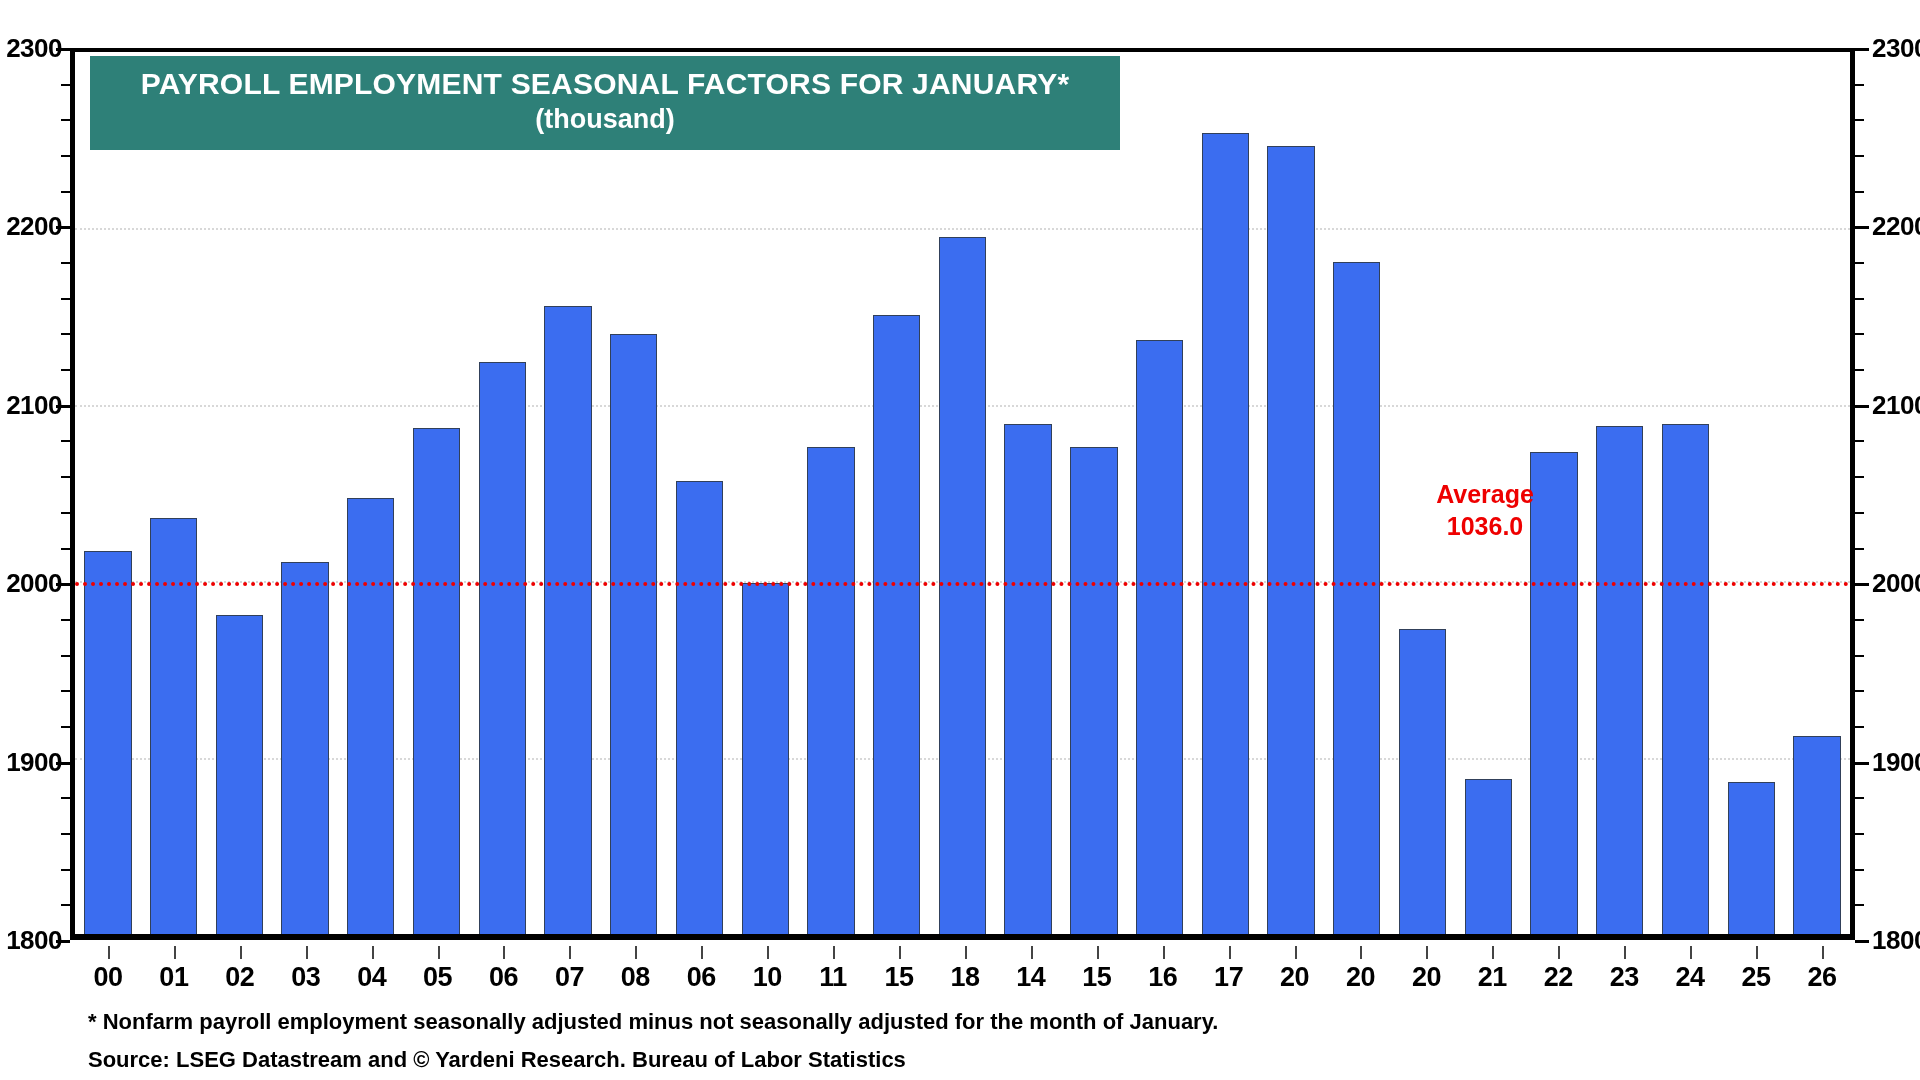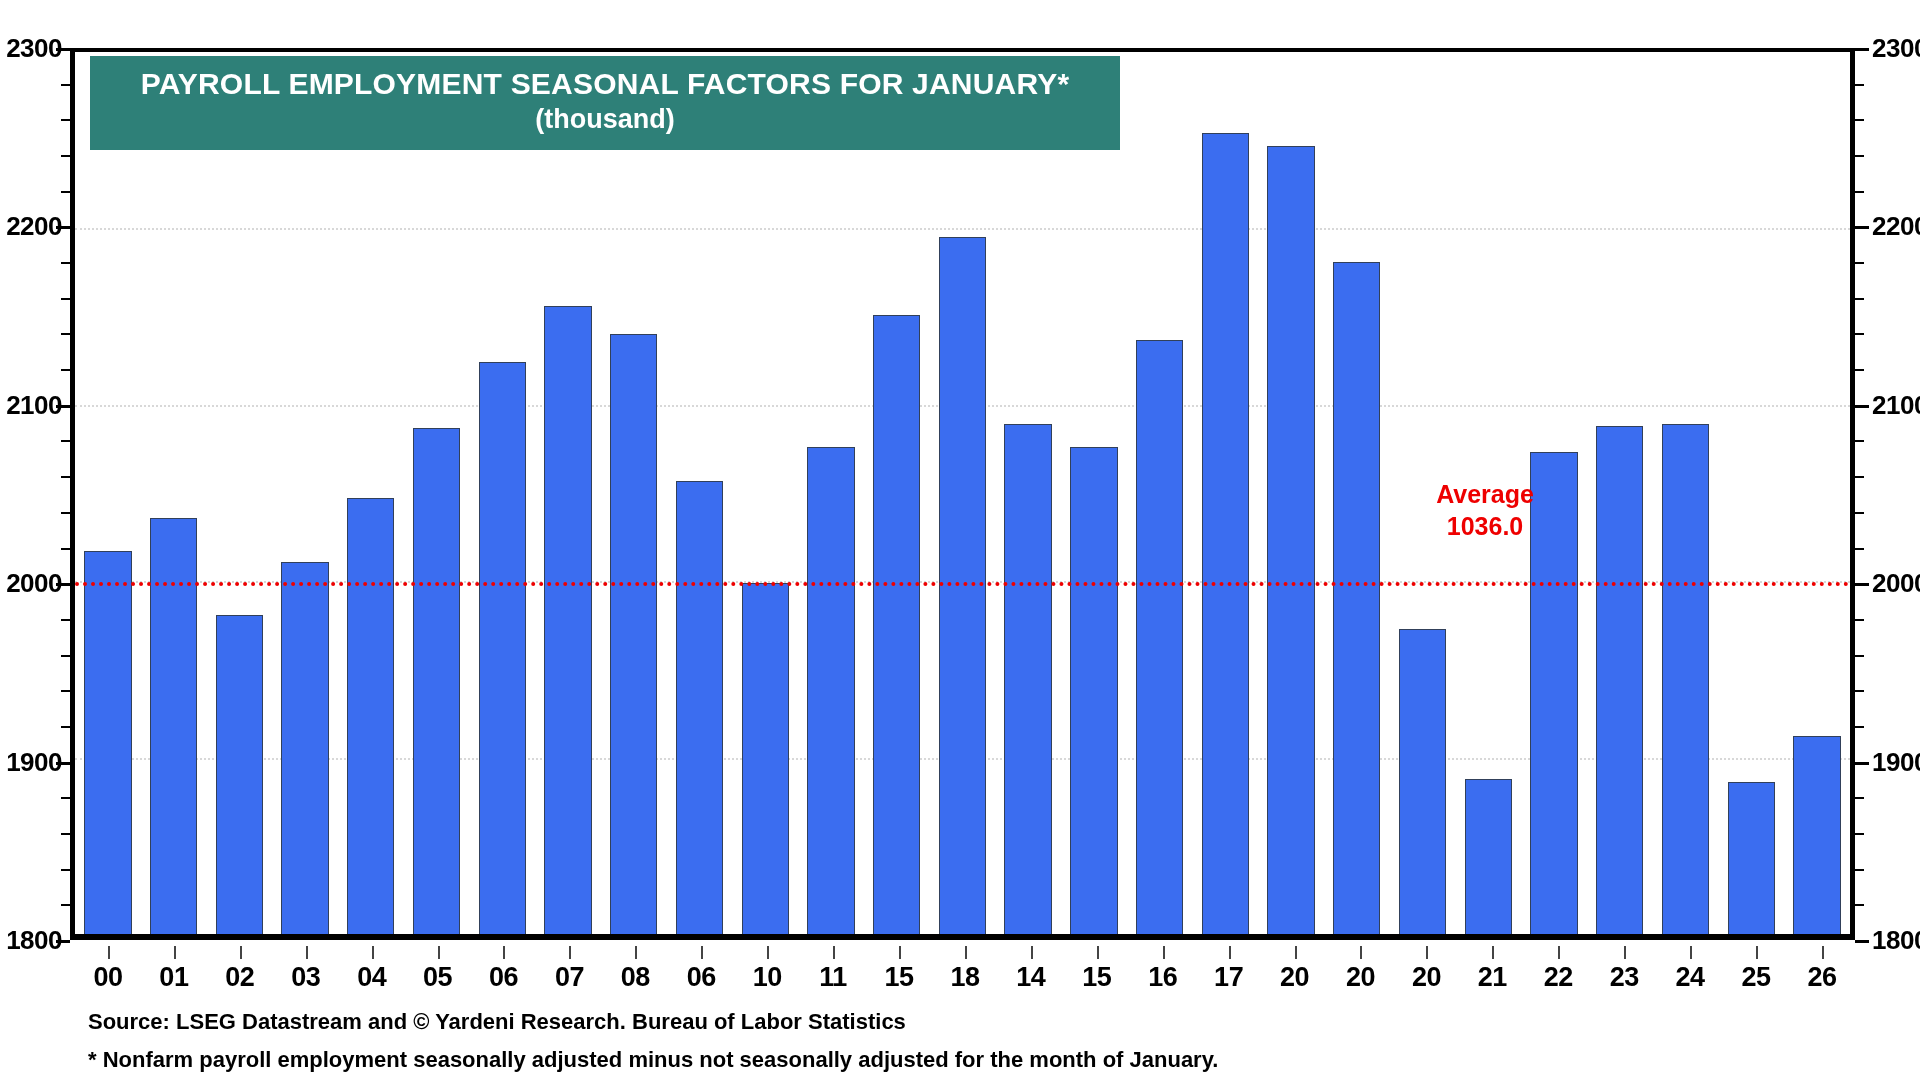--- a/index.html
+++ b/index.html
@@ -460,17 +460,17 @@
     <div id="title-main">PAYROLL EMPLOYMENT SEASONAL FACTORS FOR JANUARY*</div>
     <div id="title-sub">(thousand)</div>
   </div>
 
   <div id="avg-annotation">
     <div>Average</div>
     <div>1036.0</div>
   </div>
 
   <div id="footnotes">
+    <div>* Nonfarm payroll employment seasonally adjusted minus not seasonally adjusted for the month of January.</div>
     <div>Source: LSEG Datastream and © Yardeni Research. Bureau of Labor Statistics</div>
-    <div>* Nonfarm payroll employment seasonally adjusted minus not seasonally adjusted for the month of January.</div>
   </div>
 
 </div>
 
 </body></html>

